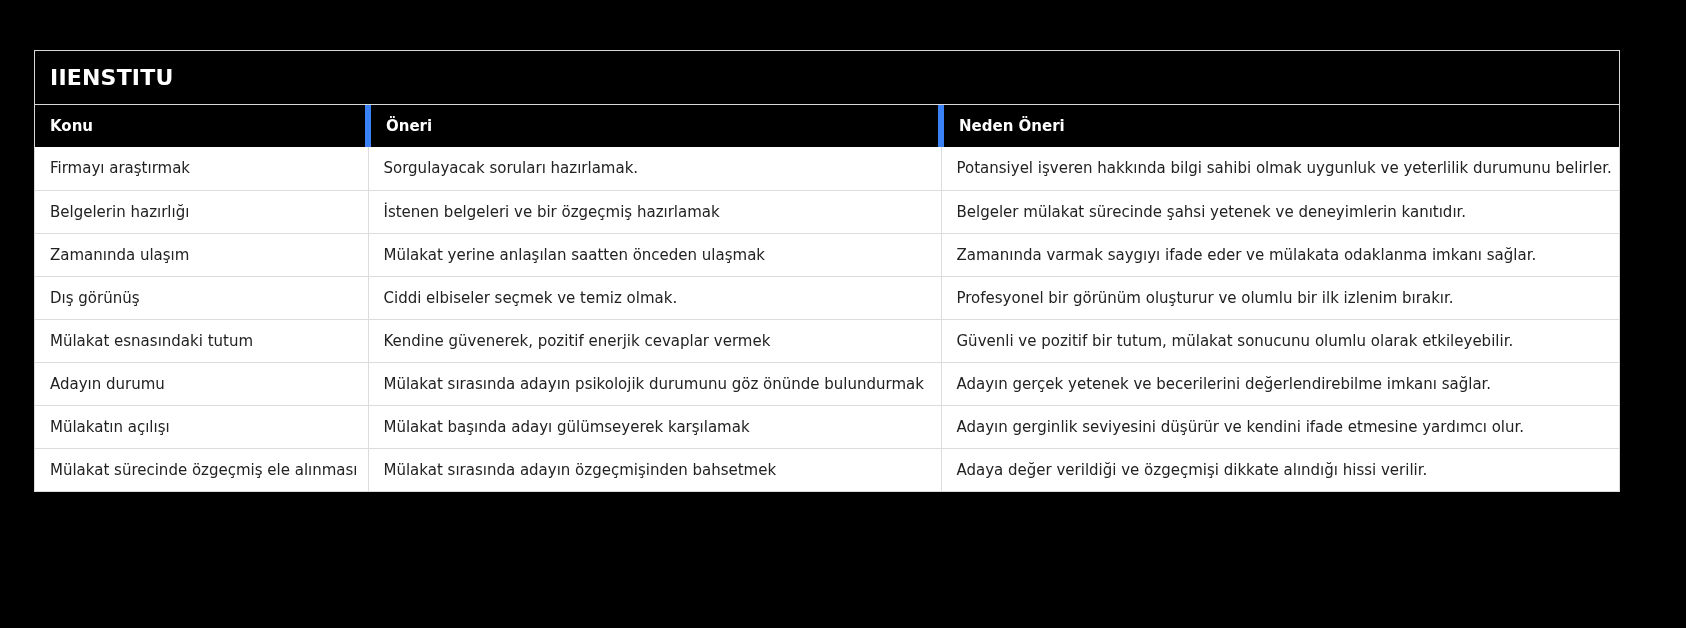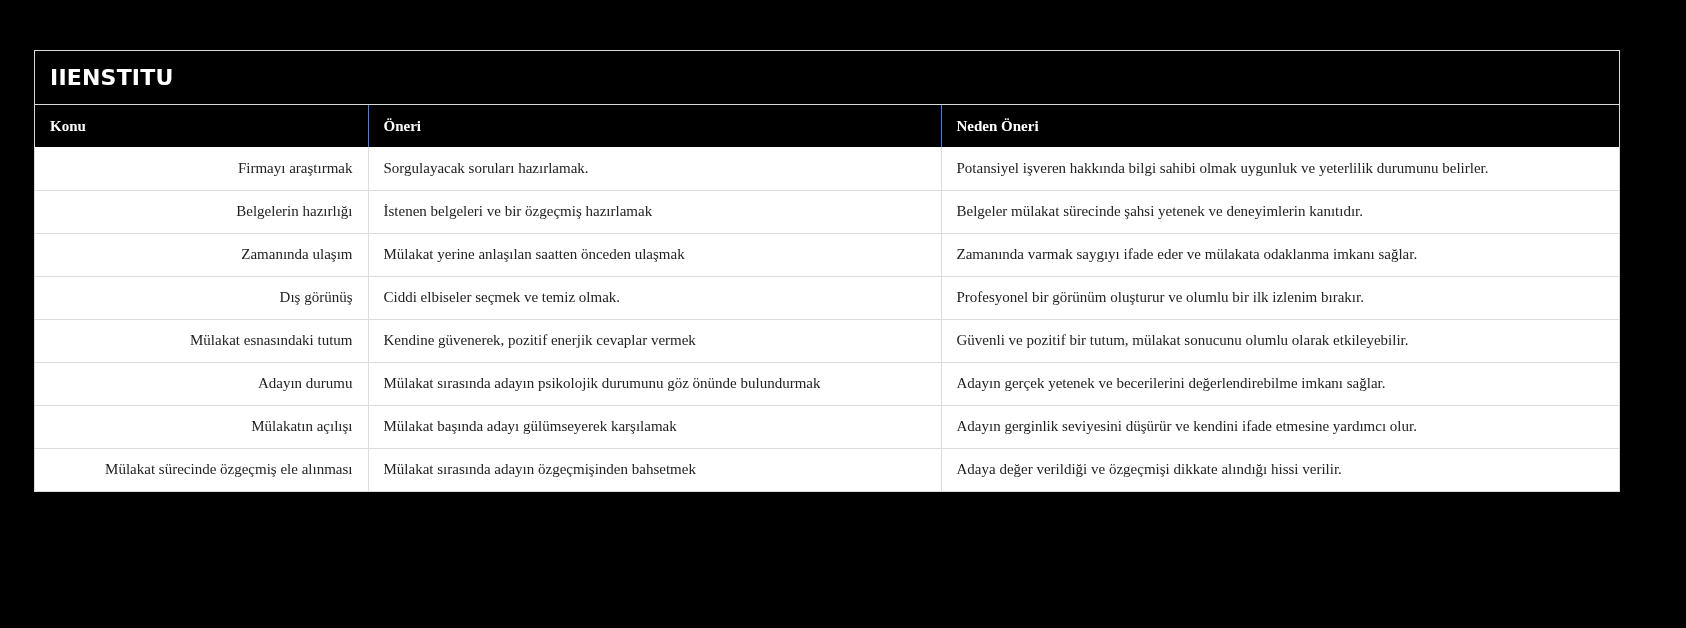--- a/index.html
+++ b/index.html
@@ -33,51 +33,50 @@
       align-items: center;
       padding-left: 15px;
       border-bottom: 1px solid #d9d9d9;
       box-sizing: border-box;
       letter-spacing: 0.2px;
     }
     table {
       width: 100%;
       border-collapse: collapse;
       table-layout: fixed;
-      font-family: Liberation Serif, serif;
     }
     col.c1 { width: 333px; }
     col.c2 { width: 573px; }
     col.c3 { width: auto; }
     thead th {
       background: #000;
       color: #fff;
       font-weight: bold;
       font-size: 15px;
       text-align: left;
       height: 42px;
       padding: 0 15px;
-      border-left: 1px solid #3b82f6;
+      border-left: 6px solid #3b82f6;
       box-sizing: border-box;
     }
     thead th:first-child { border-left: none; }
     tbody td {
       background: #fff;
       color: #222;
       font-size: 15px;
       height: 43px;
       padding: 0 15px;
       border-top: 1px solid #dcdcdc;
       border-left: 1px solid #dcdcdc;
       box-sizing: border-box;
       white-space: nowrap;
       overflow: hidden;
     }
     tbody tr:first-child td { border-top: none; }
-    tbody td:first-child { border-left: none; text-align: right; }
+    tbody td:first-child { border-left: none; }
   </style>
 </head>
 <body>
 
 <div class="table-wrap">
   <div class="title-bar">IIENSTITU</div>
   <table>
     <colgroup>
       <col class="c1">
         <col class="c2">

